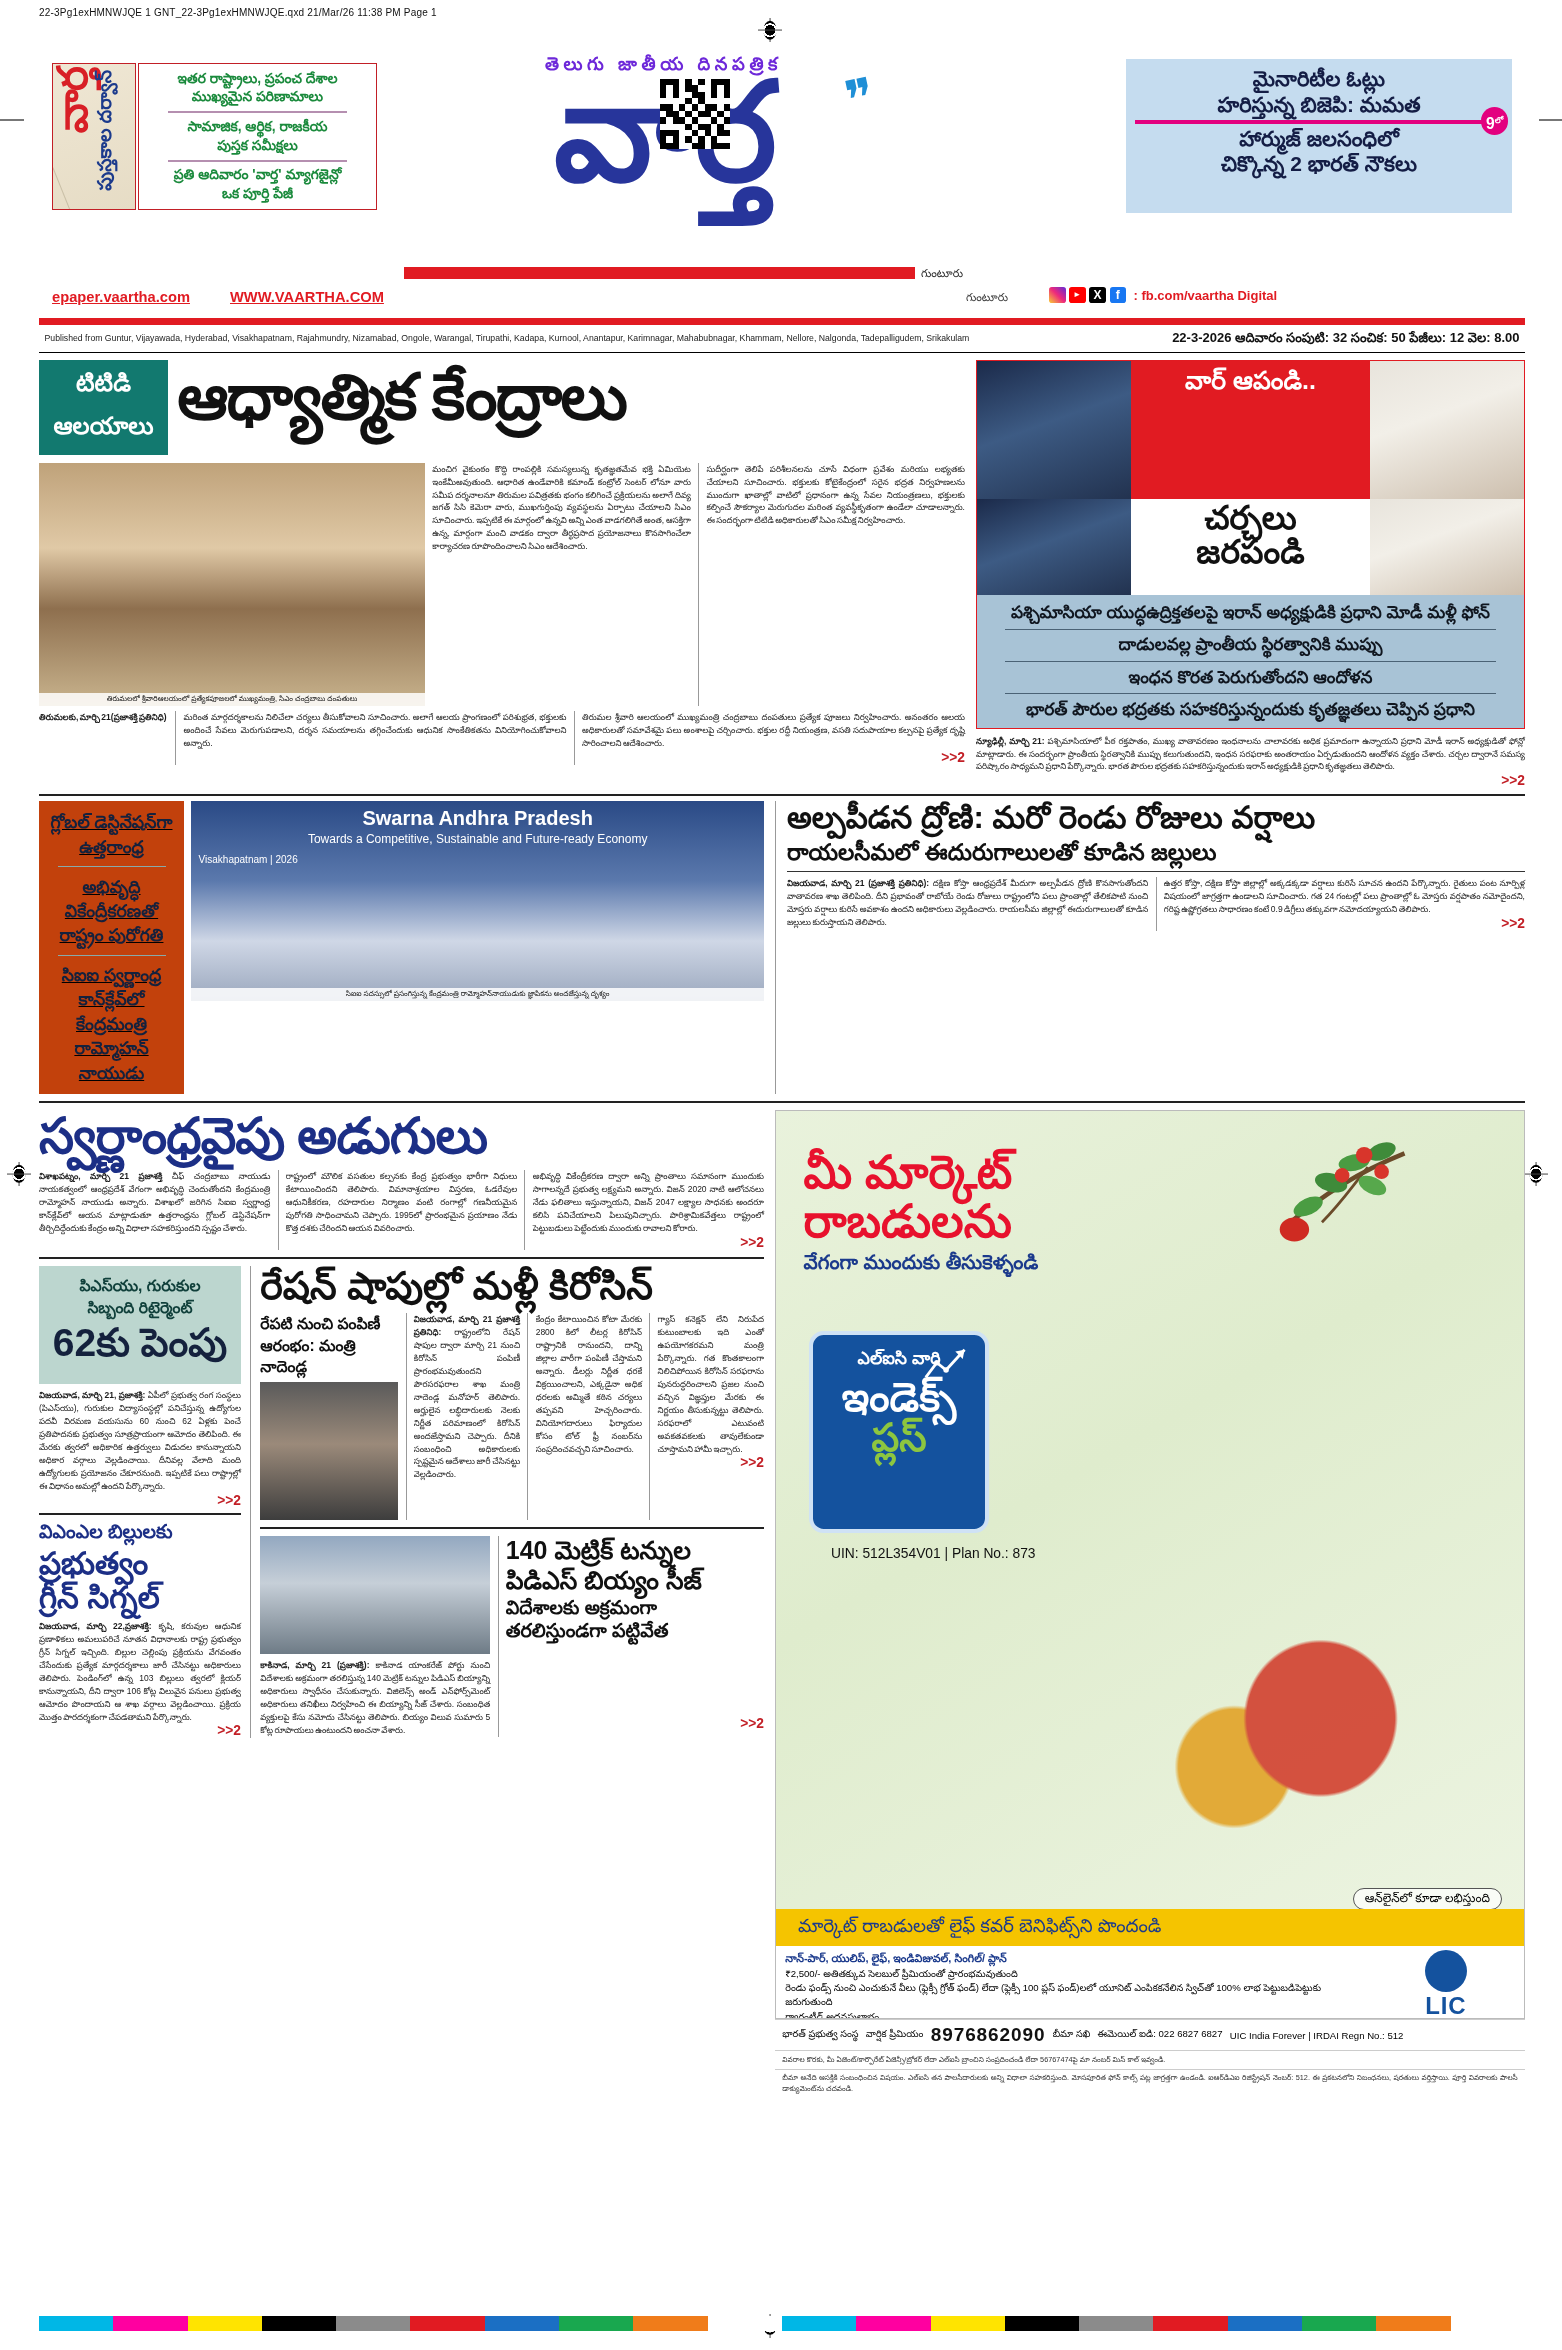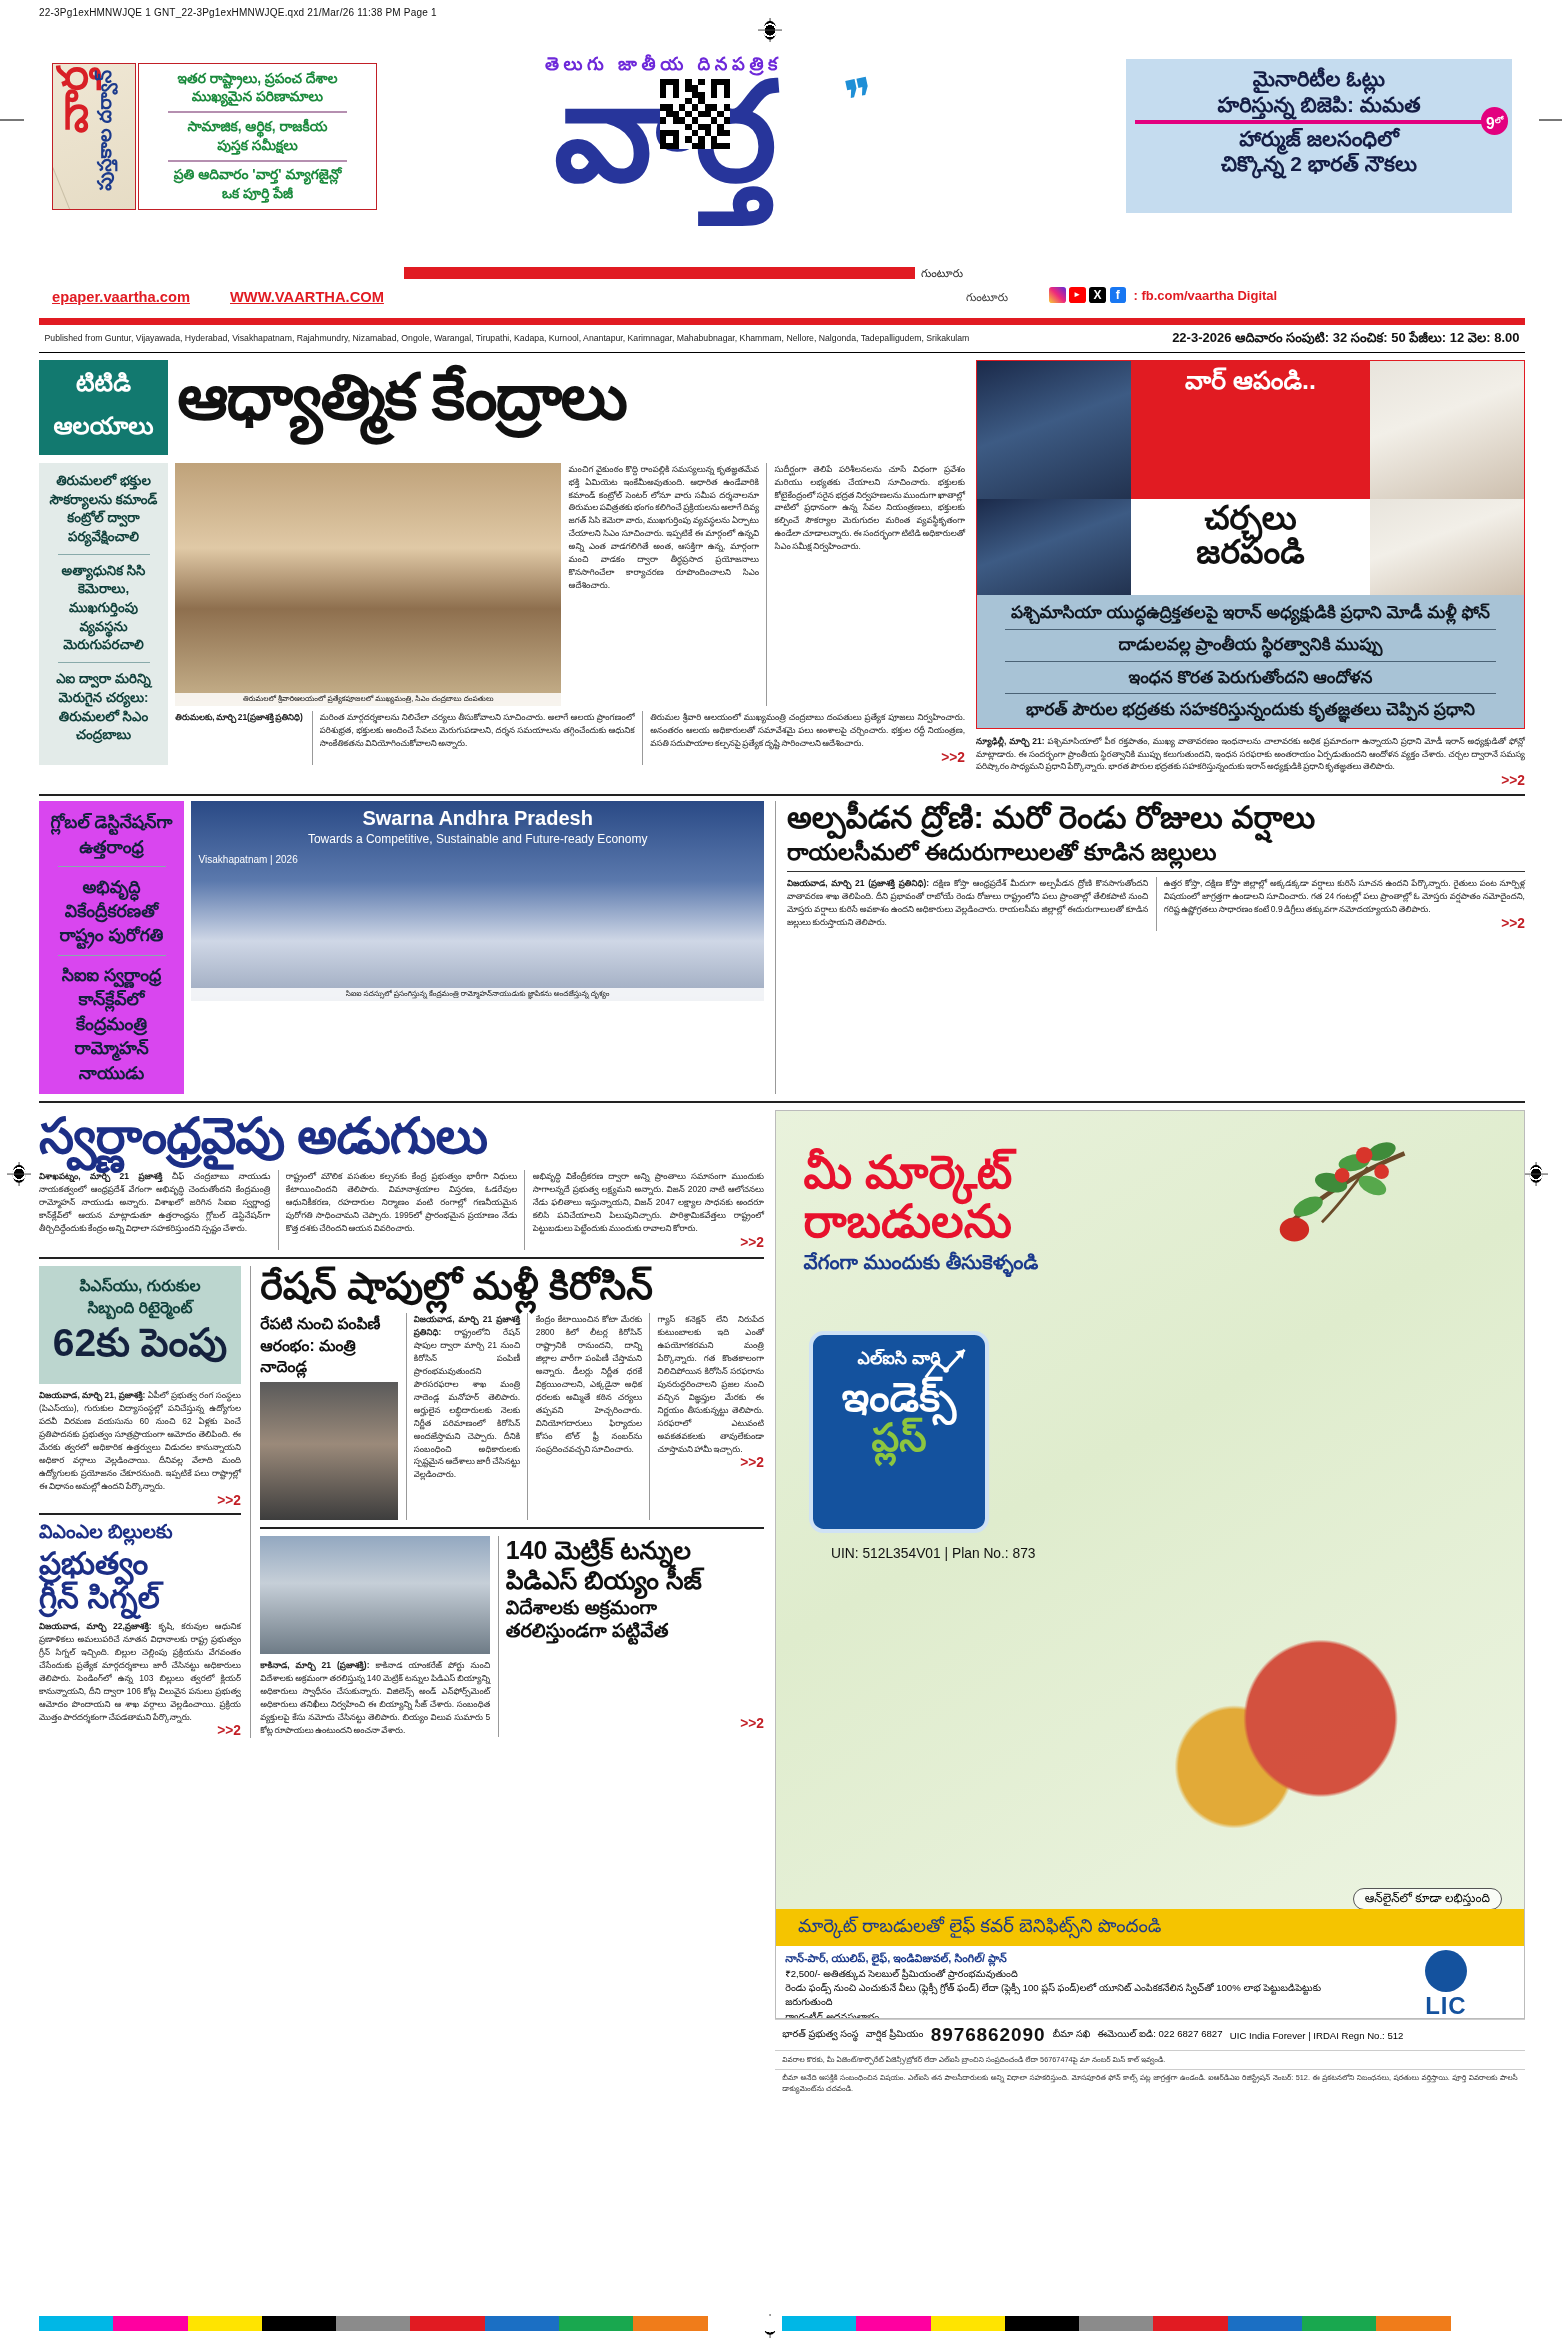--- a/index.html
+++ b/index.html
@@ -475,27 +475,20 @@
         <div style="width:926px;">
           <div class="lead-head-row">
             <div class="ttd-box">
               <div>టిటిడి</div>
               <div>ఆలయాలు</div>
             </div>
             <div class="lead-title">ఆధ్యాత్మిక కేంద్రాలు</div>
           </div>
 
           <div style="display:flex; gap:7.3px; margin-top:7.3px;">
-            <div class="kicker-col">
-              <div class="k">తిరుమలలో భక్తుల సౌకర్యాలను కమాండ్ కంట్రోల్ ద్వారా పర్యవేక్షించాలి</div>
-              <div class="ksep"></div>
-              <div class="k">అత్యాధునిక సిసి కెమెరాలు, ముఖగుర్తింపు వ్యవస్థను మెరుగుపరచాలి</div>
-              <div class="ksep"></div>
-              <div class="k">ఎఐ ద్వారా మరిన్ని మెరుగైన చర్యలు: తిరుమలలో సిఎం చంద్రబాబు</div>
-            </div>
 
             <div style="flex:1;">
               <div style="display:flex; gap:7.3px;">
                 <div style="width:386px;">
                   <div class="photo ph-temple" style="height:243px;">
                     <div class="cap">తిరుమలలో శ్రీవారిఆలయంలో ప్రత్యేకపూజలలో ముఖ్యమంత్రి, సిఎం చంద్రబాబు దంపతులు</div>
                   </div>
                 </div>
                 <div style="flex:1; display:flex; gap:7.3px;">
                   <div class="body-txt" style="flex:1;">మంచిగ వైకుంఠం కొద్ది రాంపల్లికి సమస్యలున్న కృతజ్ఞతమేవ భక్తి ఏమియెట ఇంకేమీఅవుతుంది. ఆధారిత ఉండేవారికి కమాండ్ కంట్రోల్ సెంటర్ లోనూ వారు సమీప దర్శనాలనూ తిరుమల పవిత్రతకు భంగం కలిగించే ప్రక్రియలను అలాగే దివ్య జగత్ సిసి కెమెరా వారు, ముఖగుర్తింపు వ్యవస్థలను ఏర్పాటు చేయాలని సిఎం సూచించారు. ఇప్పటికే ఈ మార్గంలో ఉన్నవి అన్ని ఎంత వాడగలిగితే అంత, ఆసక్తిగా ఉన్న, మార్గంగా మంచి వాడకం ద్వారా తీర్థప్రసాద ప్రయోజనాలు కొనసాగించేలా కార్యాచరణ రూపొందించాలని సిఎం ఆదేశించారు.</div>
@@ -554,21 +547,21 @@
           <div class="jump">&gt;&gt;2</div>
         </div>
       </div>
 
       <div class="hr-med" style="margin:5.5px 0;"></div>
 
       <div style="display:flex; gap:11px; align-items:flex-start;">
 
         <div style="width:725px;">
           <div style="display:flex; gap:7.3px;">
-            <div class="kicker-col" style="width:145px; background:#d946ef;">
+            <div class="kicker-col" style="width:145px; background:#c2410c;text-decoration:underline;">
               <div class="k" style="font-size:17.4px;color:#14213d;">గ్లోబల్ డెస్టినేషన్‌గా ఉత్తరాంధ్ర</div>
               <div class="ksep"></div>
               <div class="k" style="font-size:17.4px;color:#14213d;">అభివృద్ధి వికేంద్రీకరణతో రాష్ట్రం పురోగతి</div>
               <div class="ksep"></div>
               <div class="k" style="font-size:17.4px;color:#14213d;">సిఐఐ స్వర్ణాంధ్ర కాన్‌క్లేవ్‌లో కేంద్రమంత్రి రామ్మోహన్ నాయుడు</div>
             </div>
             <div style="flex:1;">
               <div class="photo ph-award" style="height:200px; position:relative;">
                 <div style="position:absolute;left:0;right:0;top:5.5px;text-align:center;color:#fff;font-weight:bold;font-size:20px;">Swarna Andhra Pradesh</div>
                 <div style="position:absolute;left:0;right:0;top:31px;text-align:center;color:#fff;font-size:12px;">Towards a Competitive, Sustainable and Future-ready Economy</div>

